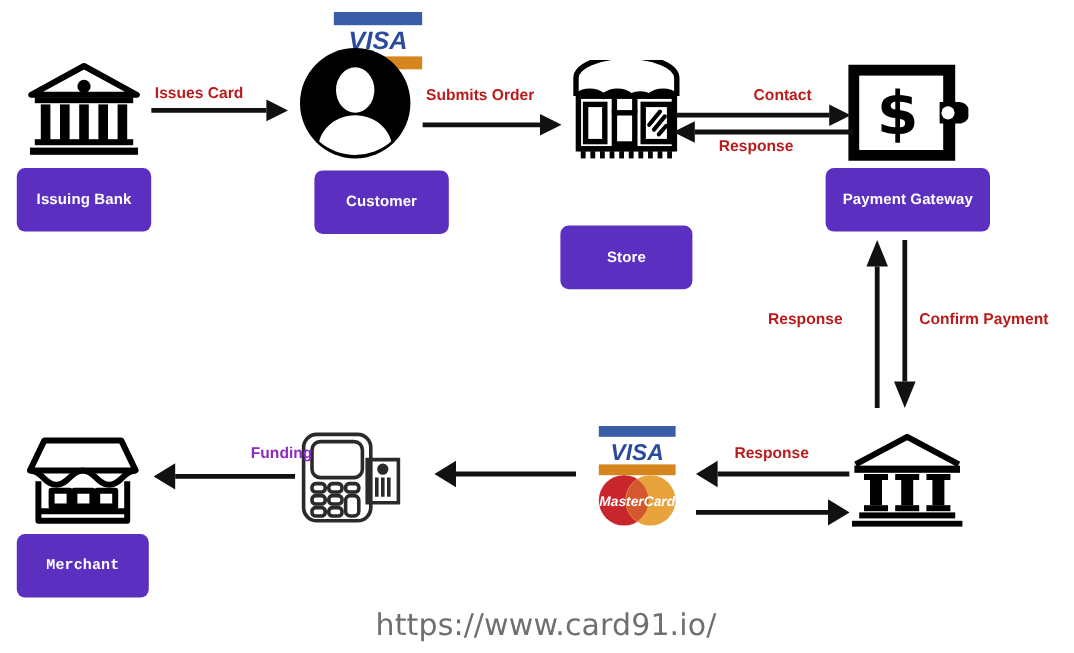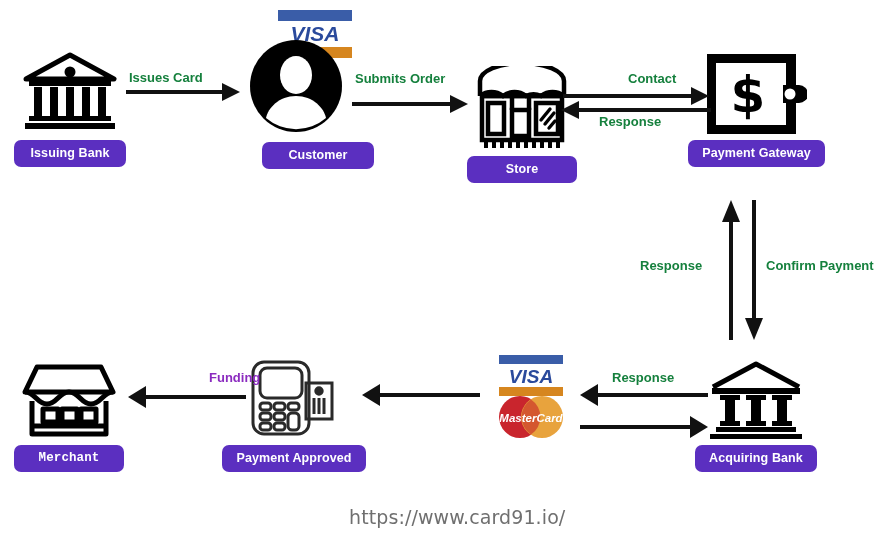--- a/index.html
+++ b/index.html
@@ -30,46 +30,45 @@
     justify-content: center;
   }
   .pill {
     background: #5b2fc0;
     color: #ffffff;
     border-radius: 7px;
     font-size: 12.5px;
     font-weight: bold;
     letter-spacing: .1px;
     text-align: center;
-    padding: 7px 14px;
+    padding: 20px 14px;
     line-height: 1;
     white-space: nowrap;
     box-sizing: border-box;
   }
   
   .lbl {
     position: absolute;
     font-size: 13px;
     font-weight: bold;
-    color: #15803d;
+    color: #b91c1c;
     white-space: nowrap;
     line-height: 1;
   }
   .lbl.purple { color: #8b2bbf; padding-left: 46px; }
   .arrow {
     position: absolute;
   }
   .footer-url {
     position: absolute;
-    font-size: 19px;
+    font-size: 25px;
     color: #6f6f6f;
     font-family: "DejaVu Sans", sans-serif;
     white-space: nowrap;
     letter-spacing: .1px;
-    margin-left: 36px;
   }
   
   .visa-badge { display:block; }
 </style>
 </head>
 <body>
 
 <div id="canvas">
 
   <div class="node" style="left:14px; top:48px; width:112px;">
@@ -108,21 +107,21 @@
 
       <svg width="96" height="96" viewBox="0 0 96 96" style="position:absolute; left:8px; top:28px;">
         <circle cx="48" cy="48" r="46" fill="#000000"></circle>
         <ellipse cx="48" cy="37" rx="16" ry="19" fill="#ffffff"></ellipse>
         <path d="M48 58 C31 58 20 70 18 80 A46 46 0 0 0 78 80 C76 70 65 58 48 58 Z" fill="#ffffff"></path>
       </svg>
     </div>
     <div class="pill" style="margin-top:8px; min-width:112px;margin-left:44px;">Customer</div>
   </div>
 
-  <div class="node" style="left:467px; top:64px; width:110px;">
+  <div class="node" style="left:467px; top:48px; width:110px;gap:48px;">
     <div class="icon-wrap" style="height:86px;">
       <svg width="92" height="84" viewBox="0 0 92 84">
         <g fill="none" stroke="#000" stroke-width="4.5">
 
           <path d="M4 30 A20 22 0 0 1 27 30 A20 22 0 0 1 50 30 A20 22 0 0 1 65 30 A20 22 0 0 1 88 30"></path>
           <path d="M4 30 L4 15 A42 18 0 0 1 88 15 L88 30"></path>
           <line x1="4" y1="30" x2="88" y2="30"></line>
 
           <rect x="6" y="30" width="80" height="44"></rect>
 
@@ -207,21 +206,20 @@
           <rect x="30" y="46" width="11" height="7" rx="3"></rect>
           <rect x="44" y="46" width="11" height="7" rx="3"></rect>
           <rect x="16" y="56" width="11" height="7" rx="3"></rect>
           <rect x="30" y="56" width="11" height="7" rx="3"></rect>
           <rect x="16" y="66" width="11" height="7" rx="3"></rect>
           <rect x="30" y="66" width="11" height="7" rx="3"></rect>
           <rect x="44" y="56" width="11" height="17" rx="4"></rect>
         </g>
       </svg>
     </div>
-    <div class="pill" style="margin-top:6px; min-width:126px;">Payment Approved</div>
   </div>
 
   <div class="node" style="left:481px; top:355px; width:100px;">
     <div class="icon-wrap" style="height:84px;">
       <svg width="88" height="84" viewBox="0 0 88 84">
 
         <rect x="12" y="0" width="64" height="41" fill="#ffffff"></rect>
         <rect x="12" y="0" width="64" height="9" fill="#3a5da8"></rect>
         <rect x="12" y="32" width="64" height="9" fill="#d6861f"></rect>
         <text x="44" y="28" text-anchor="middle" font-family="'Liberation Sans',sans-serif" font-size="19" font-style="italic" font-weight="bold" fill="#2a4a9c">VISA</text>
@@ -253,21 +251,20 @@
 
           <rect x="66" y="36" width="20" height="5"></rect>
           <rect x="71" y="41" width="10" height="21"></rect>
           <rect x="66" y="62" width="20" height="5"></rect>
 
           <rect x="10" y="68" width="80" height="5"></rect>
           <rect x="4" y="75" width="92" height="5"></rect>
         </g>
       </svg>
     </div>
-    <div class="pill" style="margin-top:6px; min-width:120px;">Acquiring Bank</div>
   </div>
 
   <svg class="arrow" style="left:126px; top:80px;" width="114" height="24">
     <line x1="0" y1="12" x2="96" y2="12" stroke="#111" stroke-width="4"></line>
     <polygon points="96,3 114,12 96,21" fill="#111"></polygon>
   </svg>
   <div class="lbl" style="left:129px; top:71px;">Issues Card</div>
 
   <svg class="arrow" style="left:352px; top:92px;" width="116" height="24">
     <line x1="0" y1="12" x2="98" y2="12" stroke="#111" stroke-width="4"></line>

